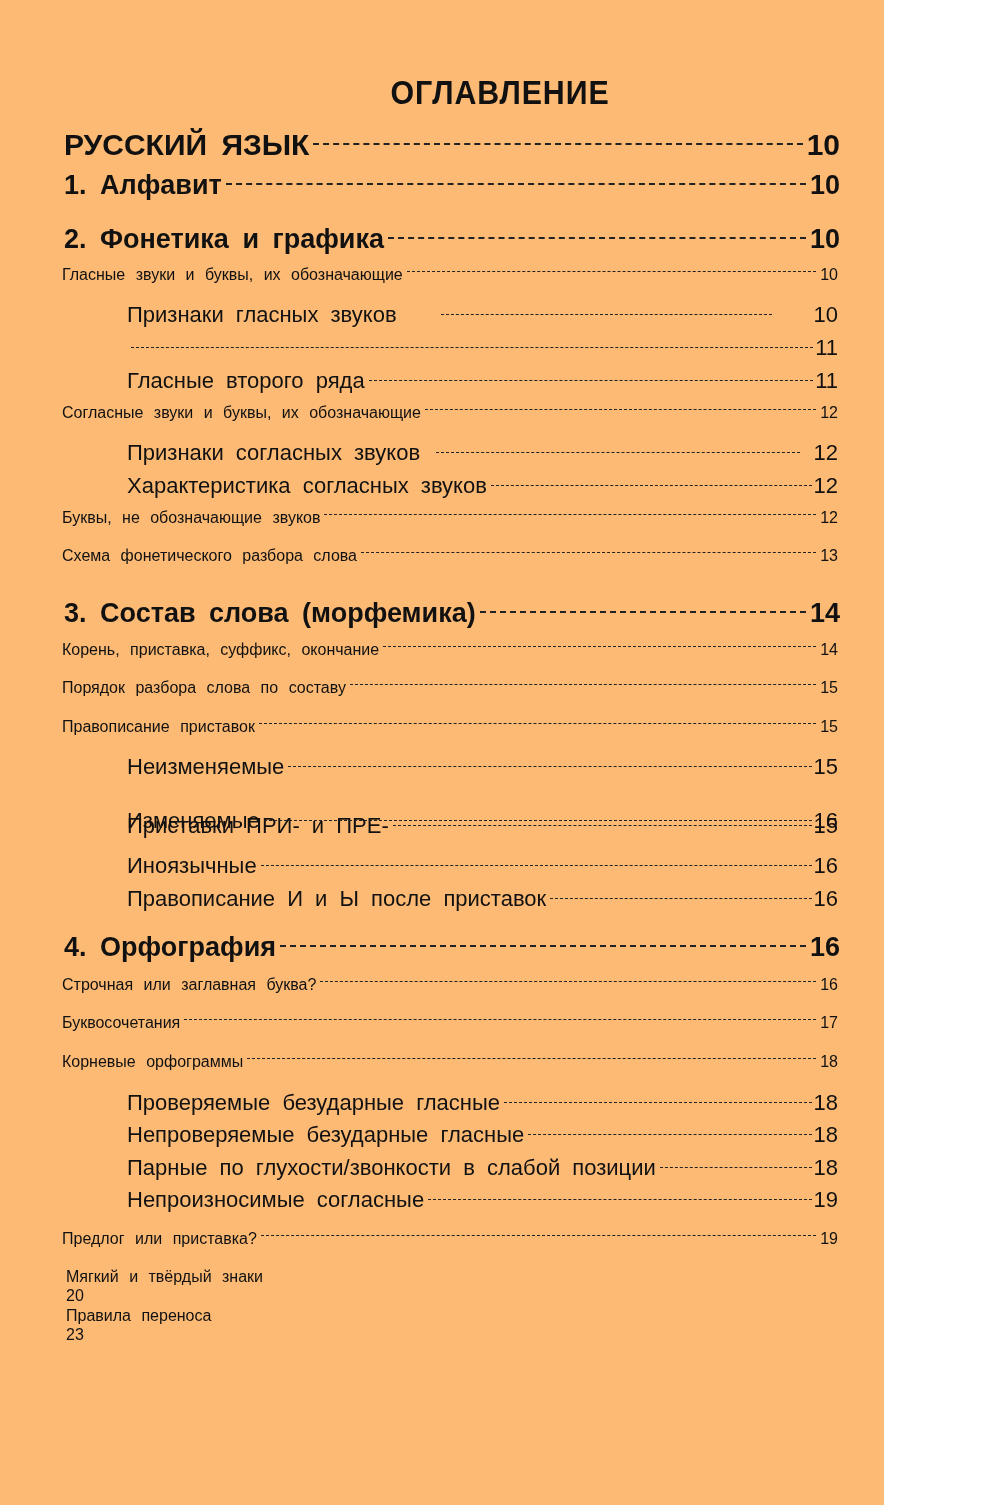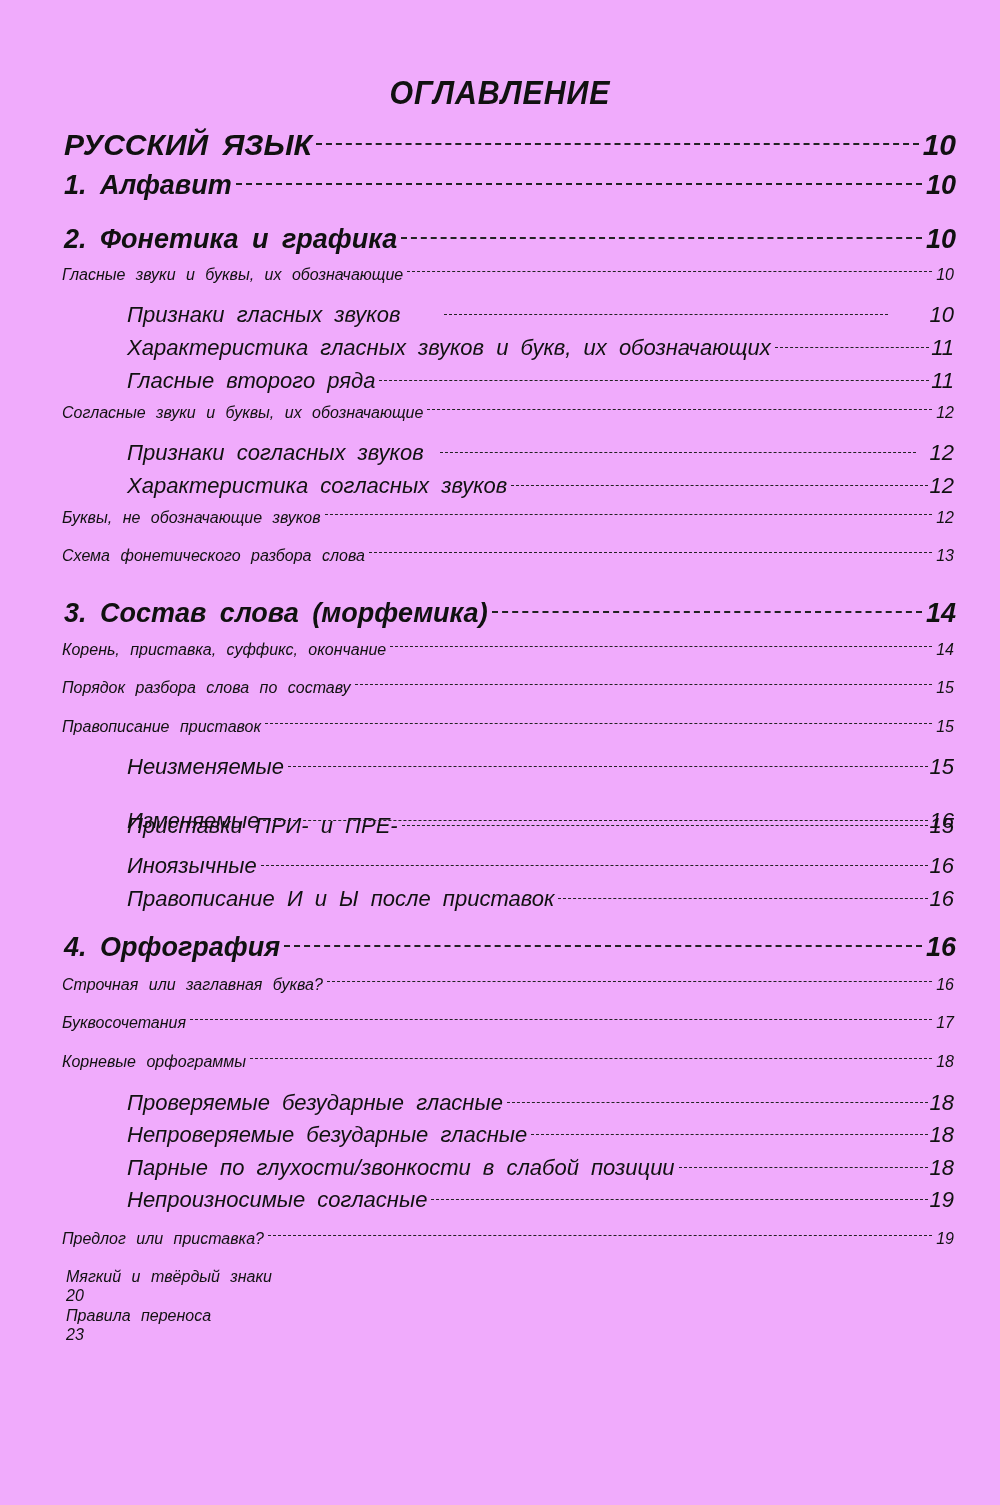--- a/index.html
+++ b/index.html
@@ -11,23 +11,22 @@
       width: 1000px;
       height: 1505px;
       position: relative;
       overflow: hidden;
       font-family: "Liberation Sans", "DejaVu Sans", sans-serif;
       color: #111111;
     }
     .page {
       position: absolute;
       left: 0; top: 0;
-      width: 1000px; height: 1505px;
-      background: #f0abfc;
-      font-style: italic;
+      width: 884px; height: 1505px;
+      background: #fdba74;
     }
     .title {
       position: absolute;
       top: 74px;
       left: 0;
       width: 1000px;
       text-align: center;
       font-size: 33px;
       font-weight: bold;
       letter-spacing: 1px;
@@ -104,21 +103,20 @@
         <span class="label">Гласные звуки и буквы, их обозначающие</span>
         <span class="leader"></span>
         <span class="page-num">10</span>
       </div>
       <div class="row lvl-sub" style="top: 302px; gap: 40px;">
         <span class="label">Признаки гласных звуков</span>
         <span class="leader"></span>
         <span class="page-num">10</span>
       </div>
       <div class="row lvl-sub" style="top: 335px;">
-        <span class="label">Характеристика гласных звуков и букв, их обозначающих</span>
         <span class="leader"></span>
         <span class="page-num">11</span>
       </div>
       <div class="row lvl-sub" style="top: 368px;">
         <span class="label">Гласные второго ряда</span>
         <span class="leader"></span>
         <span class="page-num">11</span>
       </div>
       <div class="row lvl-section" style="top: 404px;">
         <span class="label">Согласные звуки и буквы, их обозначающие</span>

